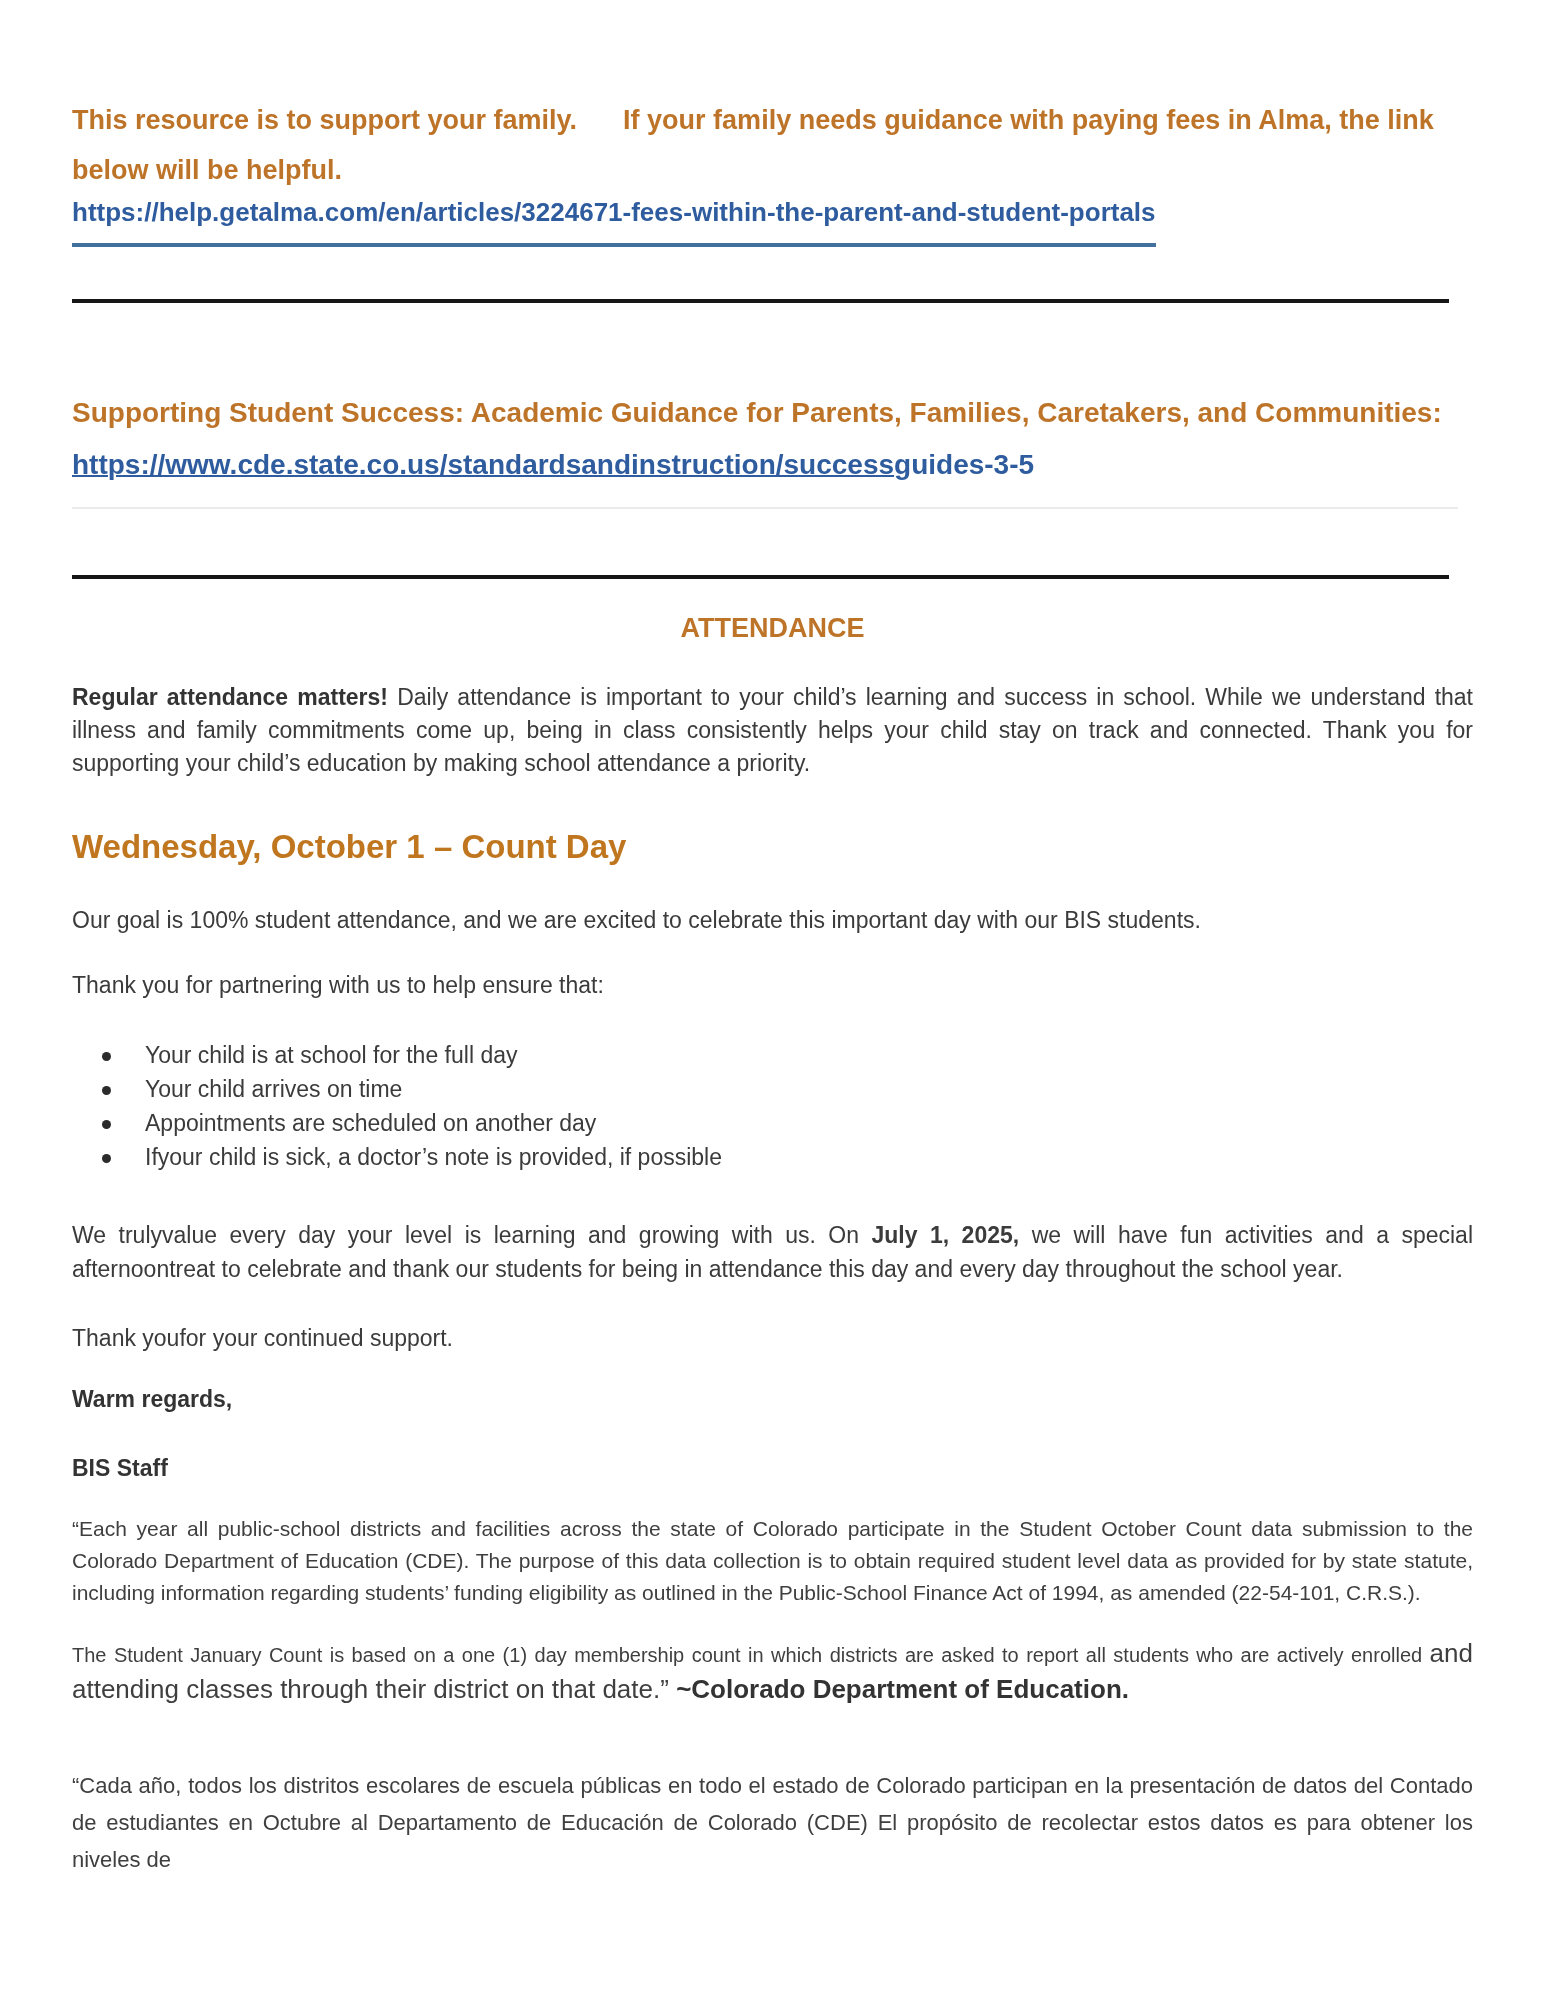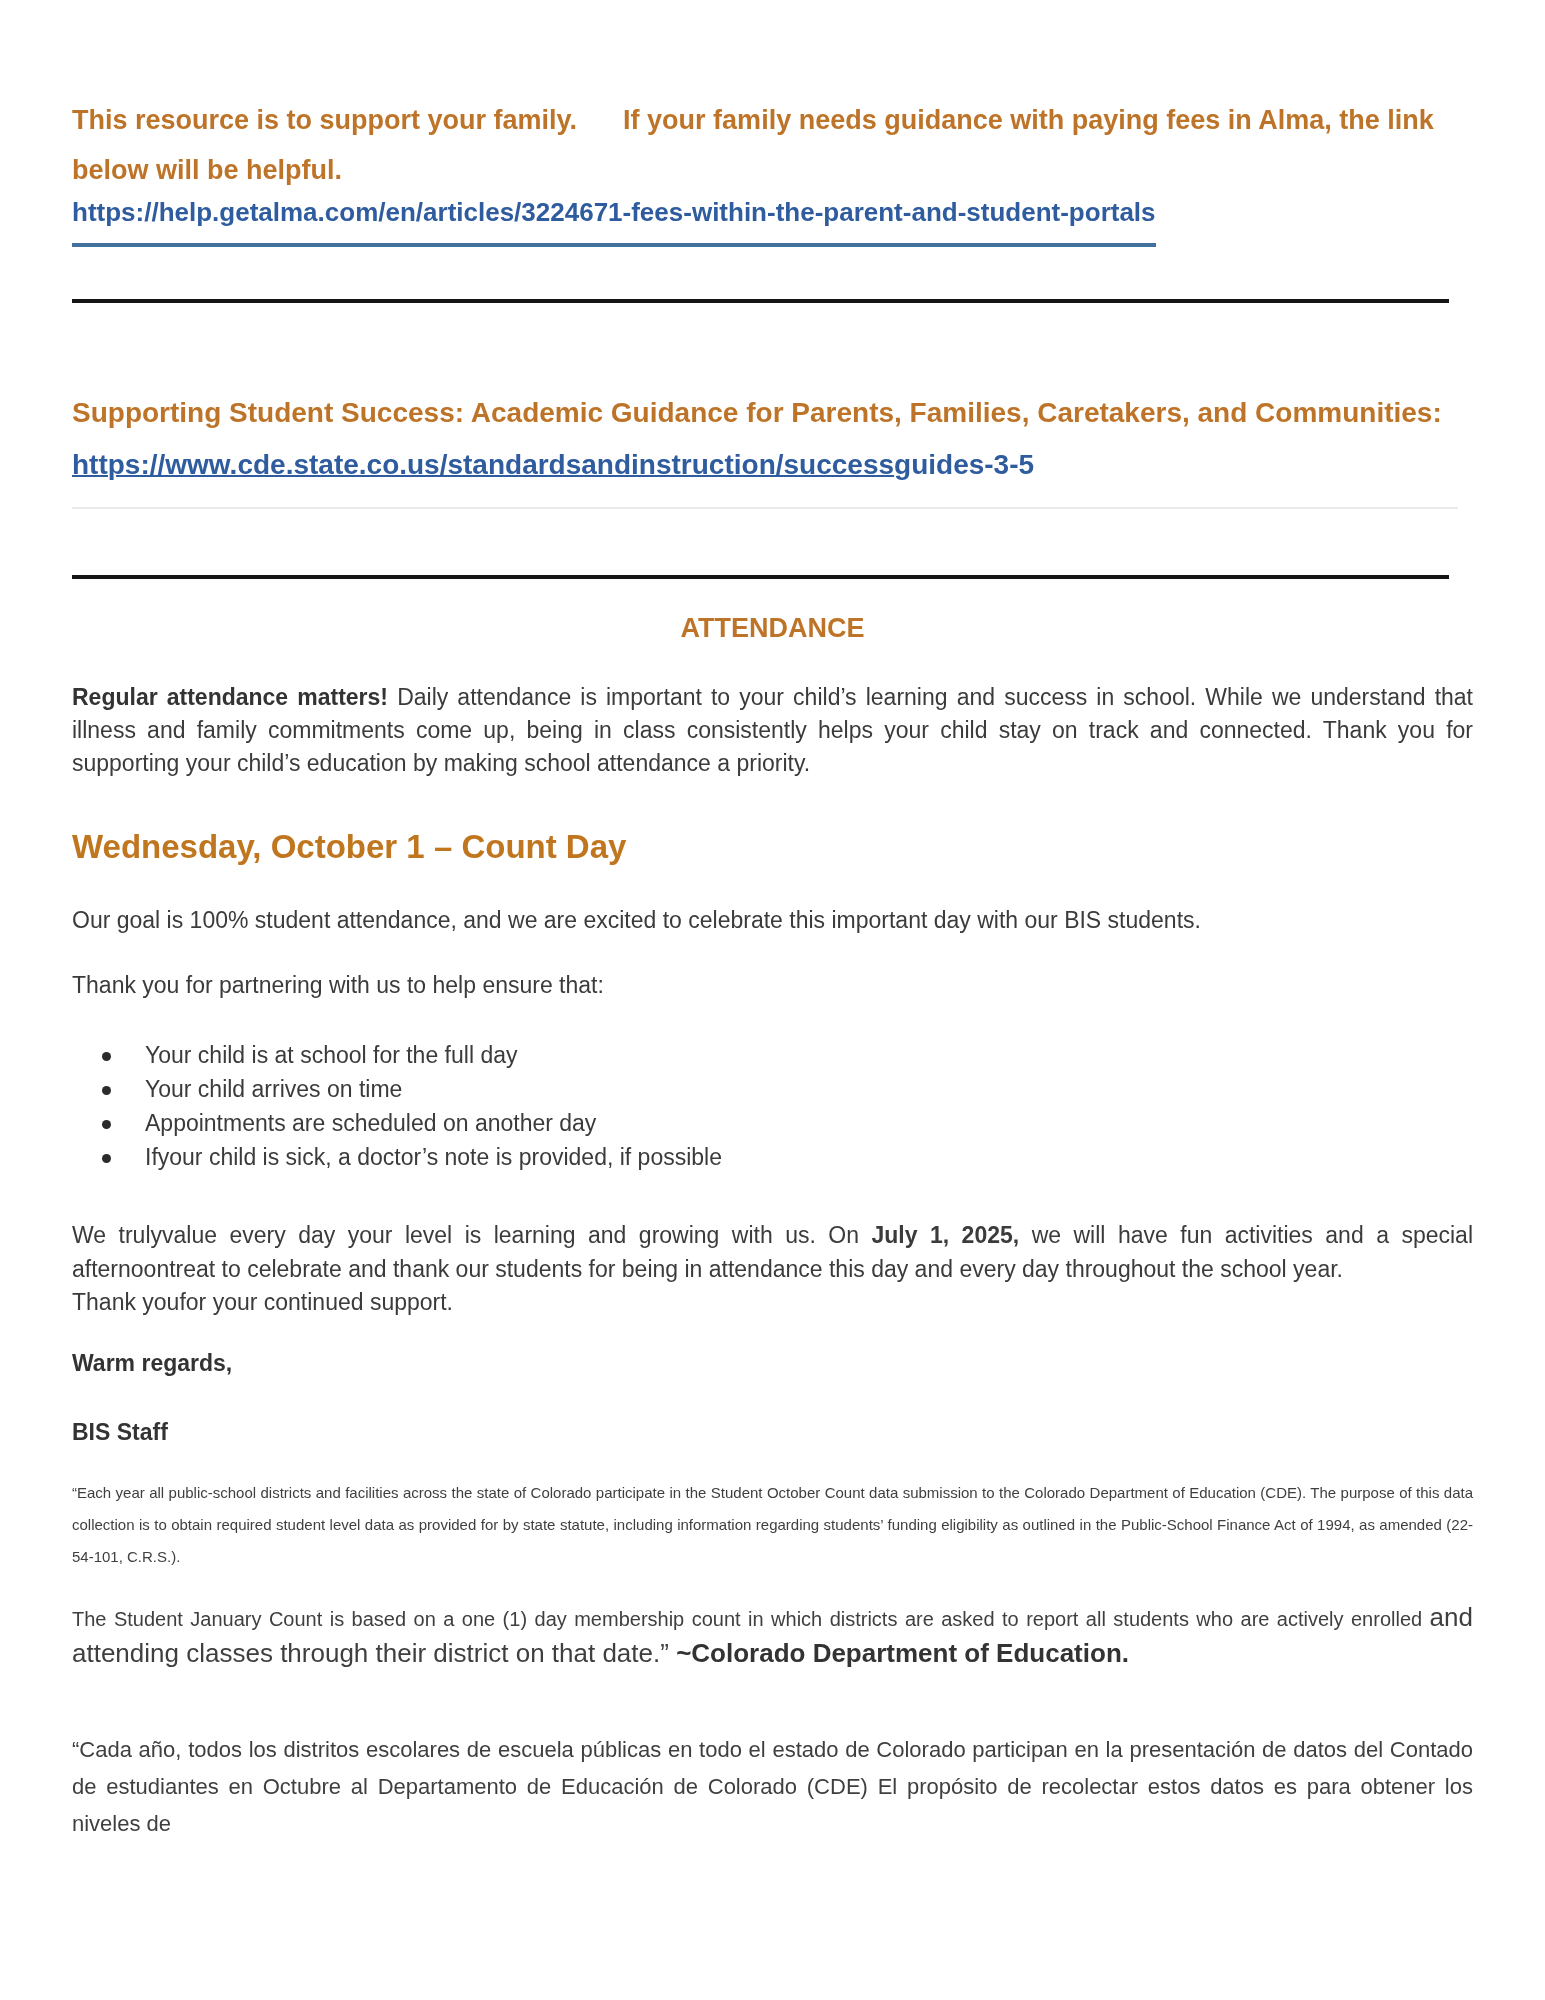--- a/index.html
+++ b/index.html
@@ -103,28 +103,28 @@
     flex: 0 0 auto;
     width: 9px;
     height: 9px;
     border-radius: 50%;
     background: #2b2b2b;
     margin-top: 14px;
     margin-right: 34px;
   }
 
   .celebrate-para { margin-top: 44px; line-height: 34px; }
-  .thanks-para { }
+  .thanks-para { margin-top: 36px; }
   .signoff-para { margin-top: 28px; font-weight: bold; color: #333333; }
   .signature-para { margin-top: 36px; font-weight: bold; color: #333333; }
 
   
   .quote-en {
     margin-top: 28px;
-    font-size: 15px;
+    font-size: 21px;
     line-height: 32px;
     color: #3f3f3f;
   }
   .basis-para {
     margin-top: 26px;
     text-align: justify;
     color: #3f3f3f;
   }
   .basis-small { font-size: 20px; line-height: 30px; }
   .basis-large { font-size: 26px; line-height: 36px; }

